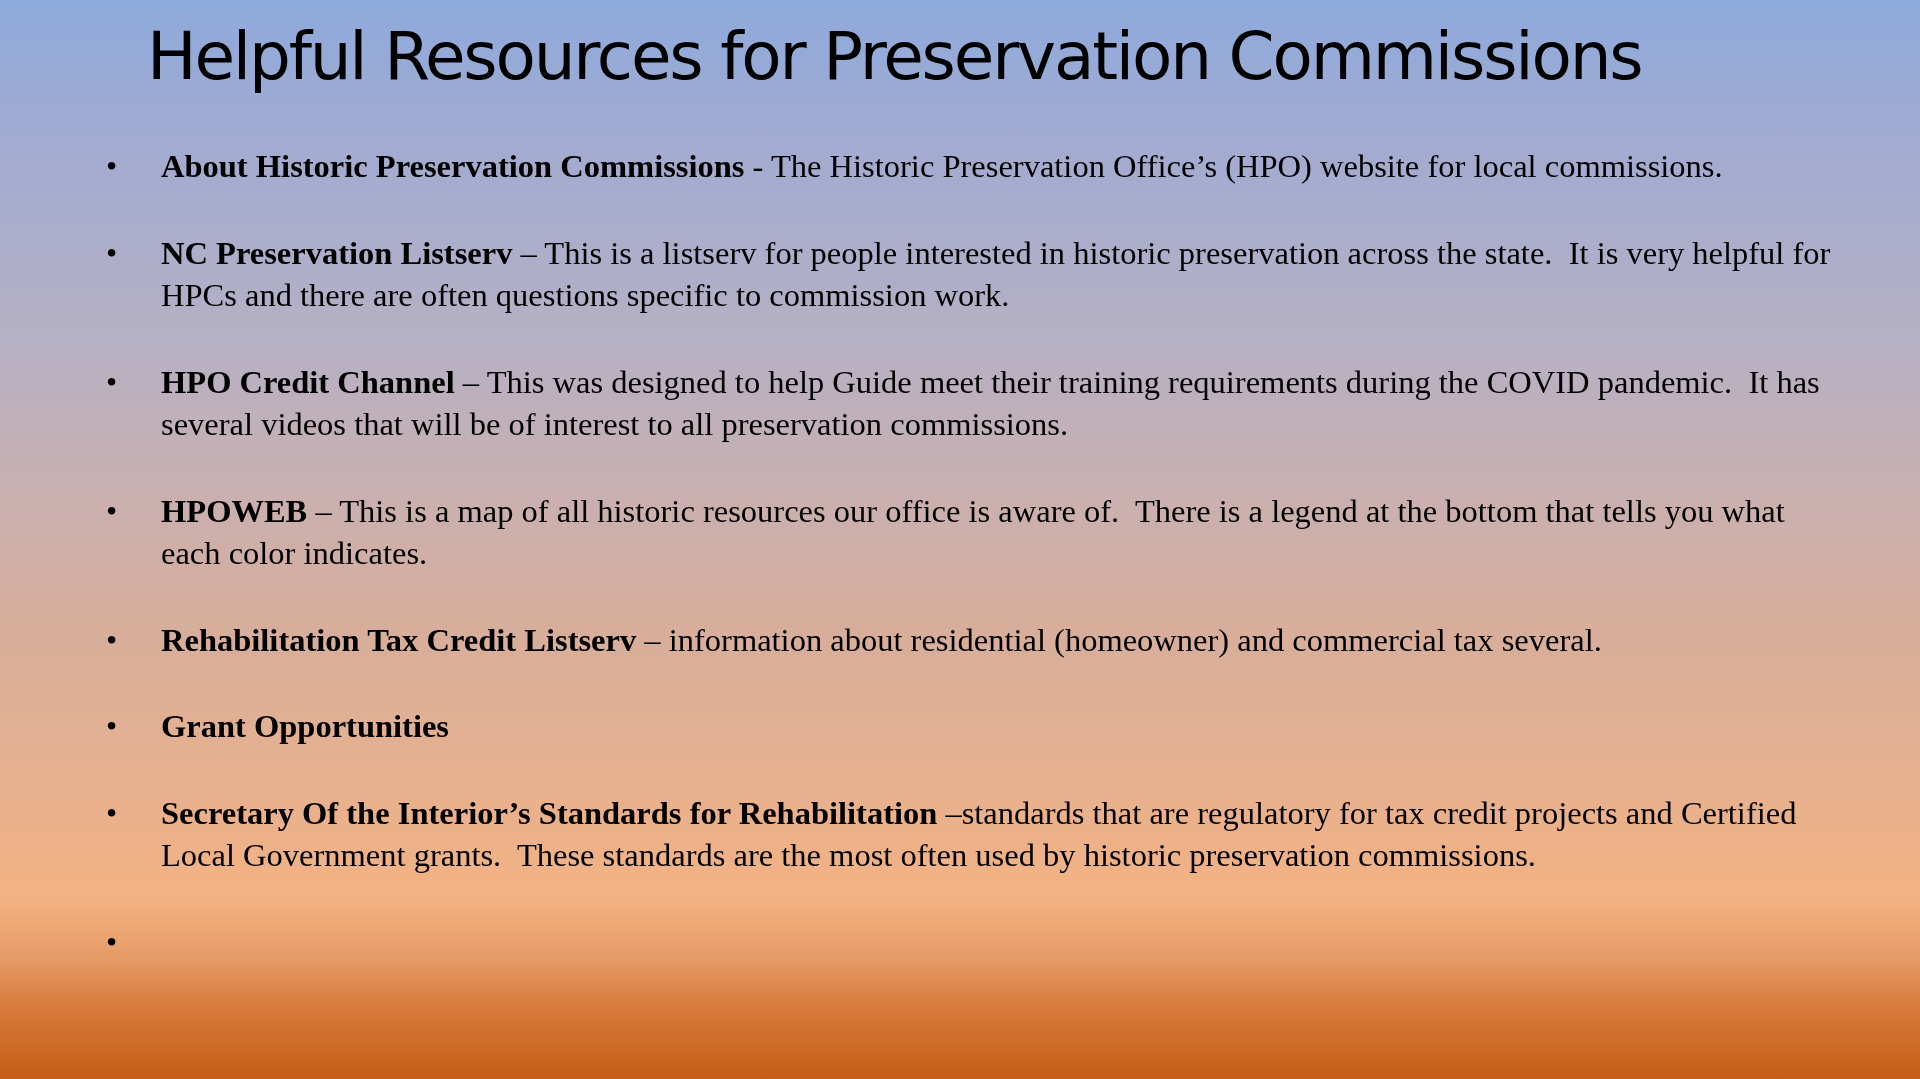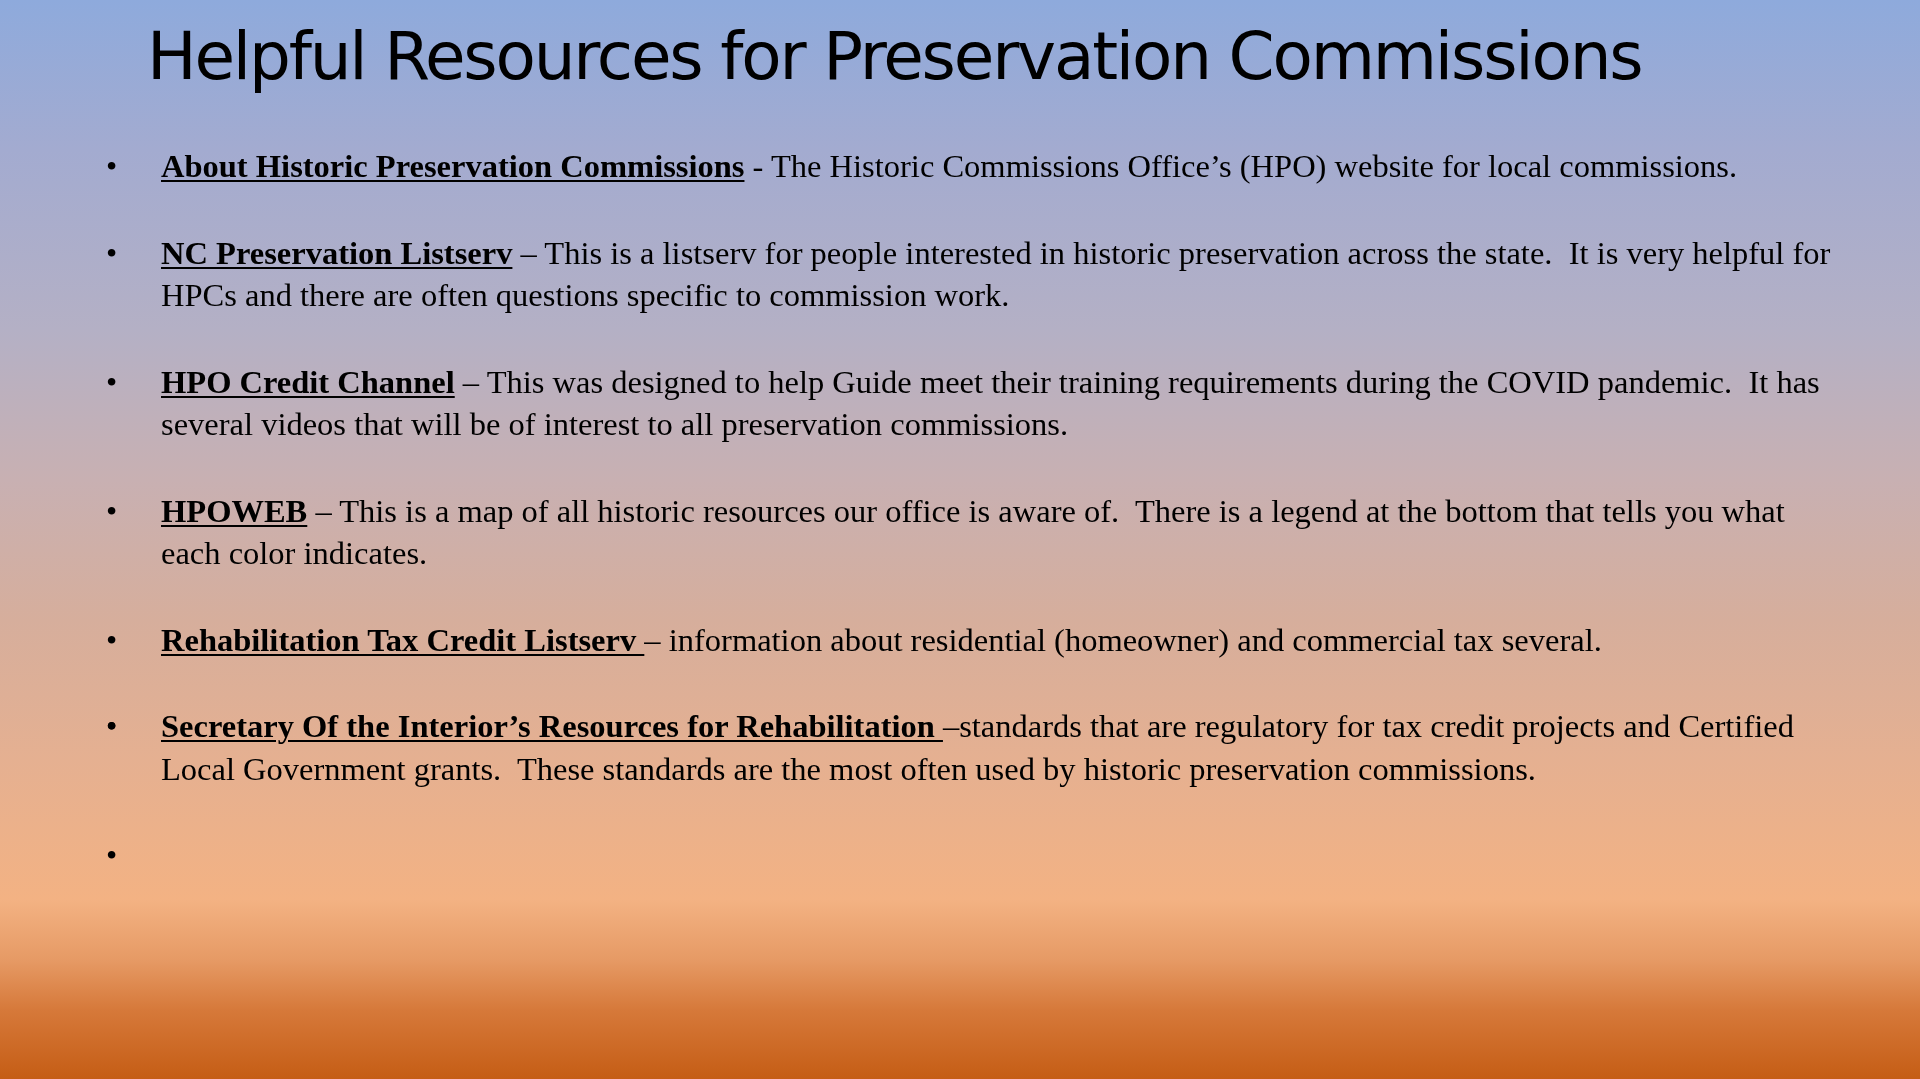--- a/index.html
+++ b/index.html
@@ -63,64 +63,63 @@
     }
     .bullet {
       position: absolute;
       left: 106px;
       top: 0;
       font-size: 32px;
       line-height: 42.5px;
     }
     .link {
       font-weight: bold;
-      text-decoration: underline;
       text-decoration-thickness: 2px;
       text-underline-offset: 3px;
       color: #000;
       cursor: pointer;
       white-space: pre-wrap;
     }
     .desc {
       white-space: pre-wrap;
     }
   </style>
 </head>
 <body>
 
 <div class="slide">
   <h1 class="title">Helpful Resources for Preservation Commissions</h1>
 
   <ul class="list">
     <li class="item">
       <span class="bullet">•</span>
-      <a class="link">About Historic Preservation Commissions</a><span class="desc"> - The Historic Commissions Office’s (HPO) website for local commissions.</span>
+      <a class="link">About Historic Preservation Commissions</a><span class="desc"> - The Historic Preservation Office’s (HPO) website for local commissions.</span>
     </li>
     <li class="item">
       <span class="bullet">•</span>
       <a class="link">NC Preservation Listserv</a><span class="desc"> – This is a listserv for people interested in historic preservation across the state.  It is very helpful for HPCs and there are often questions specific to commission work.</span>
     </li>
     <li class="item">
       <span class="bullet">•</span>
       <a class="link">HPO Credit Channel</a><span class="desc"> – This was designed to help Guide meet their training requirements during the COVID pandemic.  It has several videos that will be of interest to all preservation commissions.</span>
     </li>
     <li class="item">
       <span class="bullet">•</span>
       <a class="link">HPOWEB</a><span class="desc"> – This is a map of all historic resources our office is aware of.  There is a legend at the bottom that tells you what each color indicates.</span>
     </li>
     <li class="item">
       <span class="bullet">•</span>
       <a class="link">Rehabilitation Tax Credit Listserv </a><span class="desc">– information about residential (homeowner) and commercial tax several.</span>
     </li>
     <li class="item">
       <span class="bullet">•</span>
-      <span class="desc"></span>
+      <a class="link">Grant Opportunities</a><span class="desc"></span>
     </li>
     <li class="item">
       <span class="bullet">•</span>
-      <a class="link">Secretary Of the Interior’s Resources for Rehabilitation </a><span class="desc">–standards that are regulatory for tax credit projects and Certified Local Government grants.  These standards are the most often used by historic preservation commissions.</span>
+      <a class="link">Secretary Of the Interior’s Standards for Rehabilitation </a><span class="desc">–standards that are regulatory for tax credit projects and Certified Local Government grants.  These standards are the most often used by historic preservation commissions.</span>
     </li>
     <li class="item">
       <span class="bullet">•</span>
       <span class="desc"></span>
     </li>
   </ul>
 </div>
 
 </body></html>

